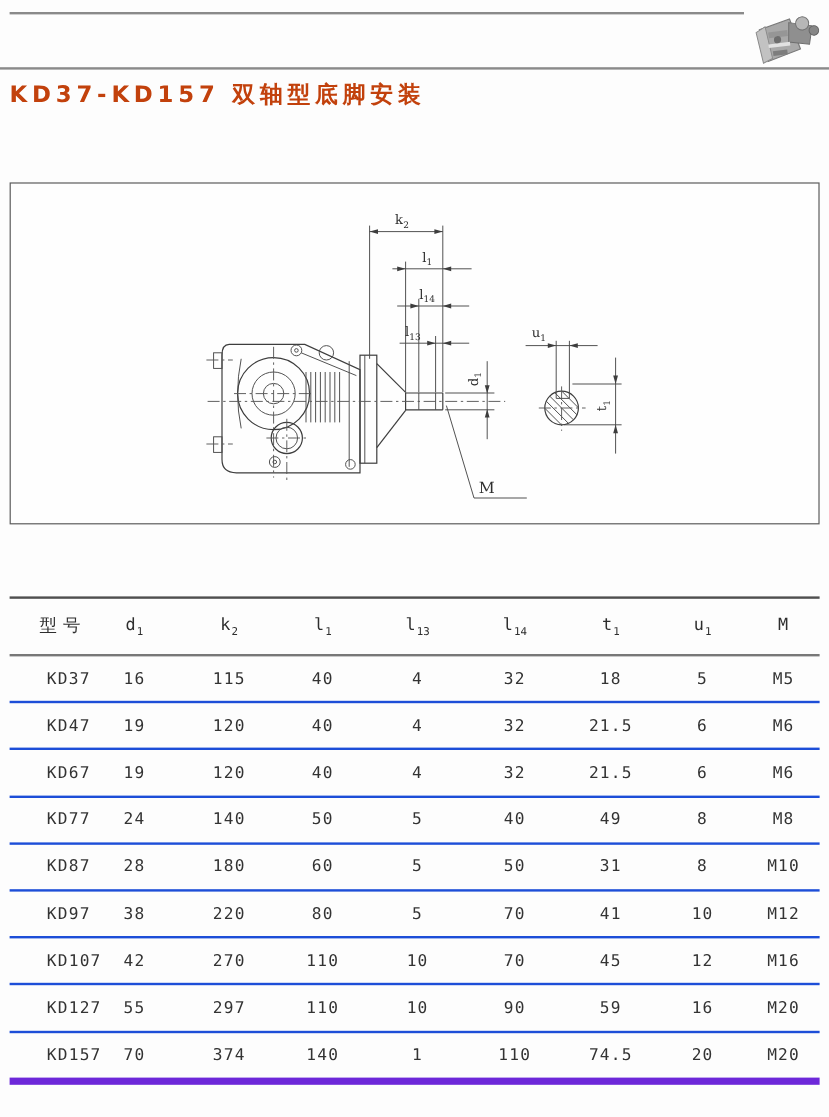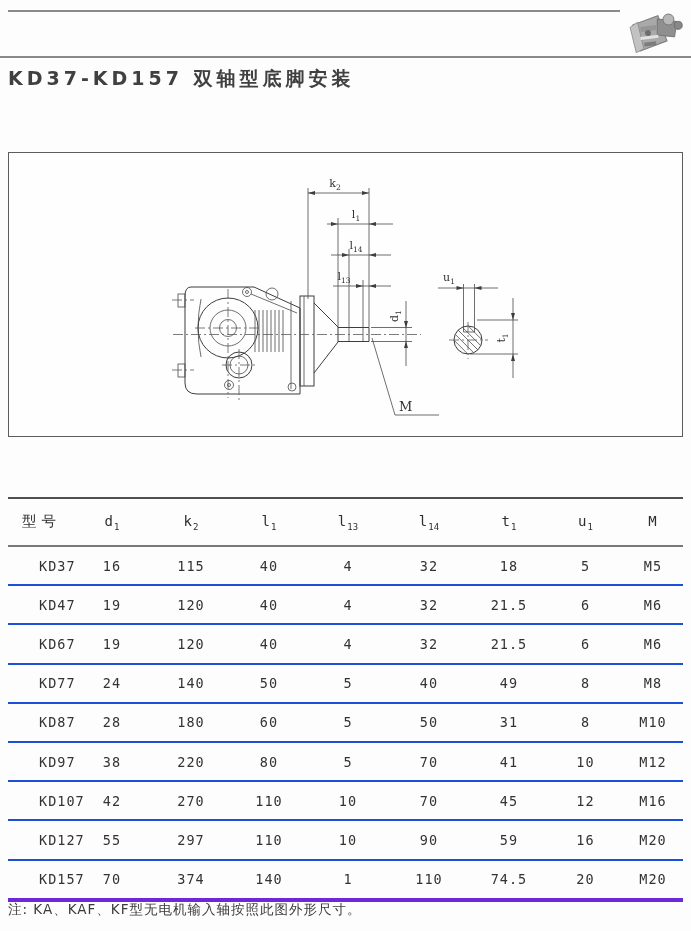--- a/index.html
+++ b/index.html
@@ -11,46 +11,46 @@
     color:#2b2b2b;
     overflow:hidden;
   }
   .rule{position:absolute;background:#8a8a8a;height:2px;}
   .rule-top{left:8px;top:10px;width:612px;}
   .rule-mid{left:0;top:56px;width:691px;}
   .photo{position:absolute;left:625px;top:8px;}
   .title{
     position:absolute;left:8px;top:66px;margin:0;
     font-size:19px;font-weight:700;letter-spacing:4px;
-    color:#404040;white-space:nowrap;
+    color:#c2410c;white-space:nowrap;
   }
   .frame{
     position:absolute;left:8px;top:152px;width:673px;height:283px;
     border:1px solid #5c5c5c;background:#fefefe;
   }
   .frame svg{display:block;}
 
   
   .dim-table{position:absolute;left:8px;top:497px;width:675px;}
   .t-head,.t-row{
     display:grid;
     grid-template-columns:64px 80px 78px 78px 80px 82px 78px 75px 60px;
     align-items:center;
   }
   .t-head{height:46px;border-top:2px solid #4f4f4f;border-bottom:2px solid #787878;}
   .t-row{height:37.2px;border-bottom:2px solid #1d4ed8;}
-  .t-body .t-row:last-child{border-bottom:4px solid #6d28d9;}
+  .t-body .t-row:last-child{border-bottom:6px solid #6d28d9;}
   .c{
     text-align:center;
     font-family:"DejaVu Sans Mono","DejaVu Sans",monospace;
     font-size:13.5px;color:#333;letter-spacing:1px;white-space:nowrap;
   }
   .c sub{font-size:9px;letter-spacing:0;}
   .t-head .c{font-size:14px;color:#2e2e2e;}
-  .t-head .model{text-align:left;padding-left:14px;font-family:"DejaVu Sans",sans-serif;letter-spacing:5px;font-size:14.5px;}
+  .t-head .model{text-align:right;padding-left:14px;font-family:"DejaVu Sans",sans-serif;letter-spacing:5px;font-size:14.5px;}
   .t-row .model{text-align:left;padding-left:31px;}
 
   .note{
     position:absolute;left:8px;top:901px;
     font-size:13.5px;color:#3a3a3a;letter-spacing:1px;white-space:nowrap;
   }
 
   
   .ln{stroke:#3d3d3d;stroke-width:1;fill:none;}
   .thin{stroke:#4a4a4a;stroke-width:0.8;fill:none;}
@@ -327,14 +327,13 @@
     <span class="c">140</span>
     <span class="c">1</span>
     <span class="c">110</span>
     <span class="c">74.5</span>
     <span class="c">20</span>
     <span class="c">M20</span>
   </div>
 </div>
   </div>
 
-  <div class="note">注: KA、KAF、KF型无电机输入轴按照此图外形尺寸。</div>
 </div>
 
 </body></html>

